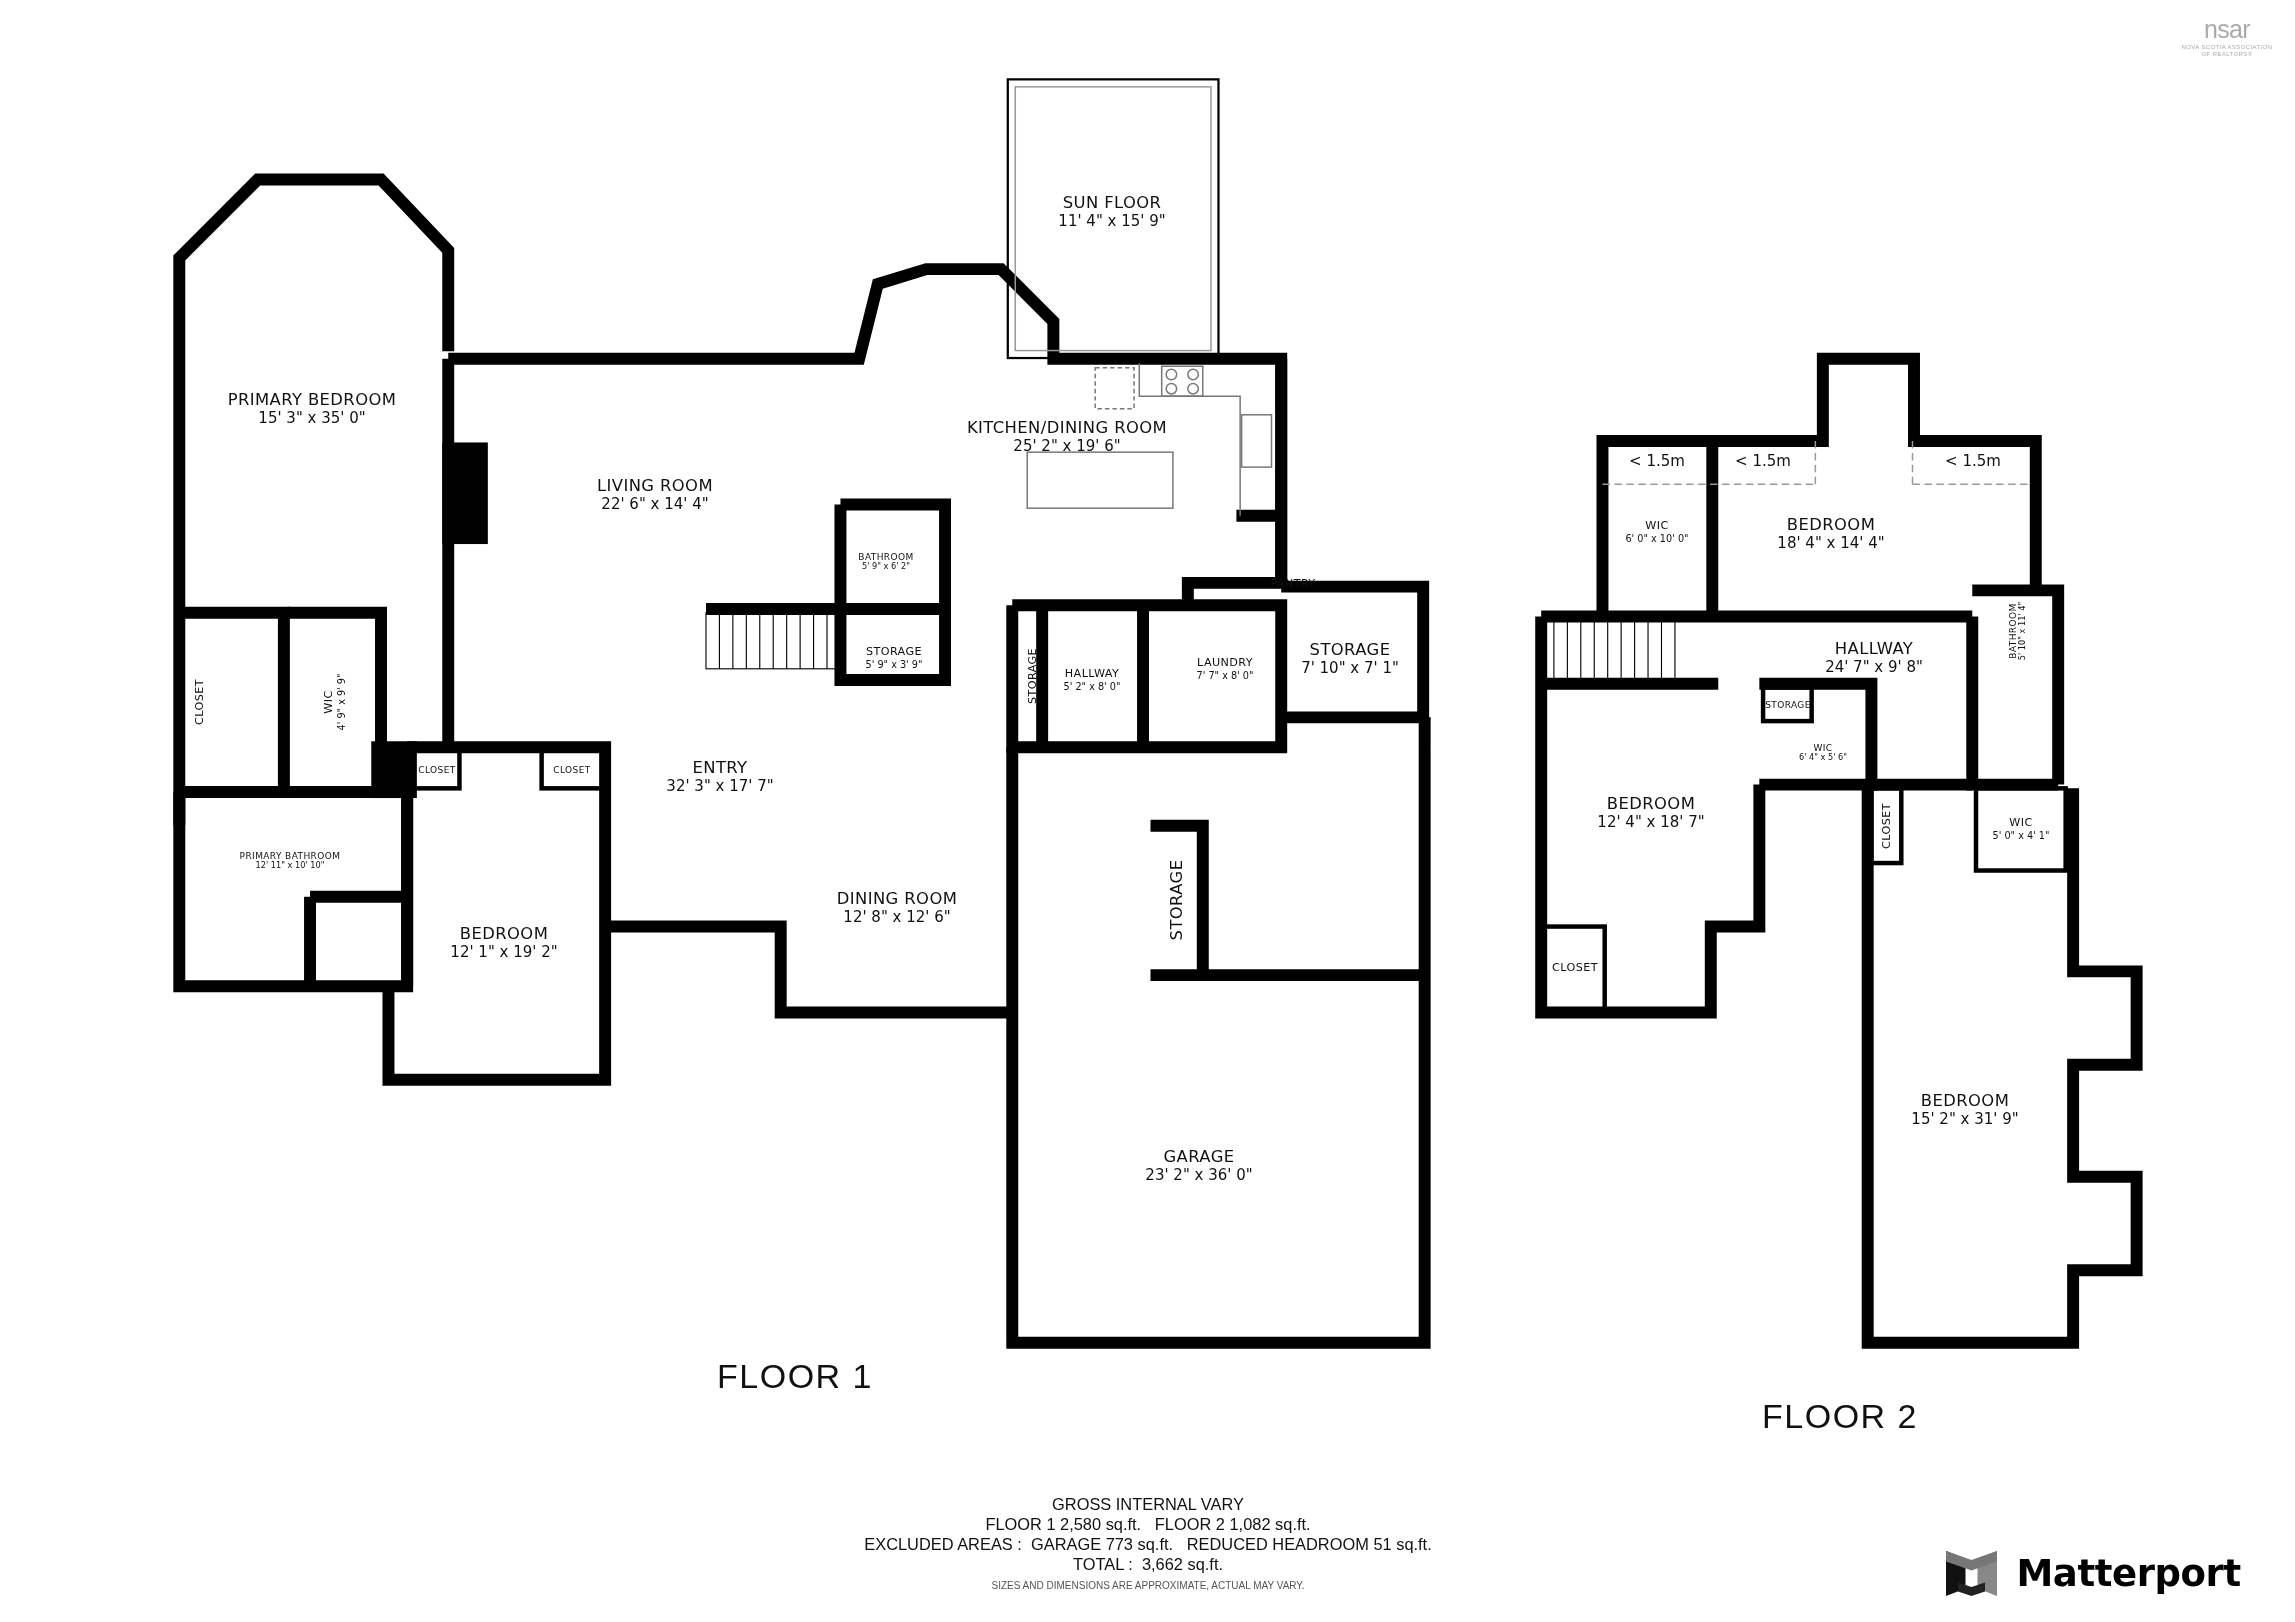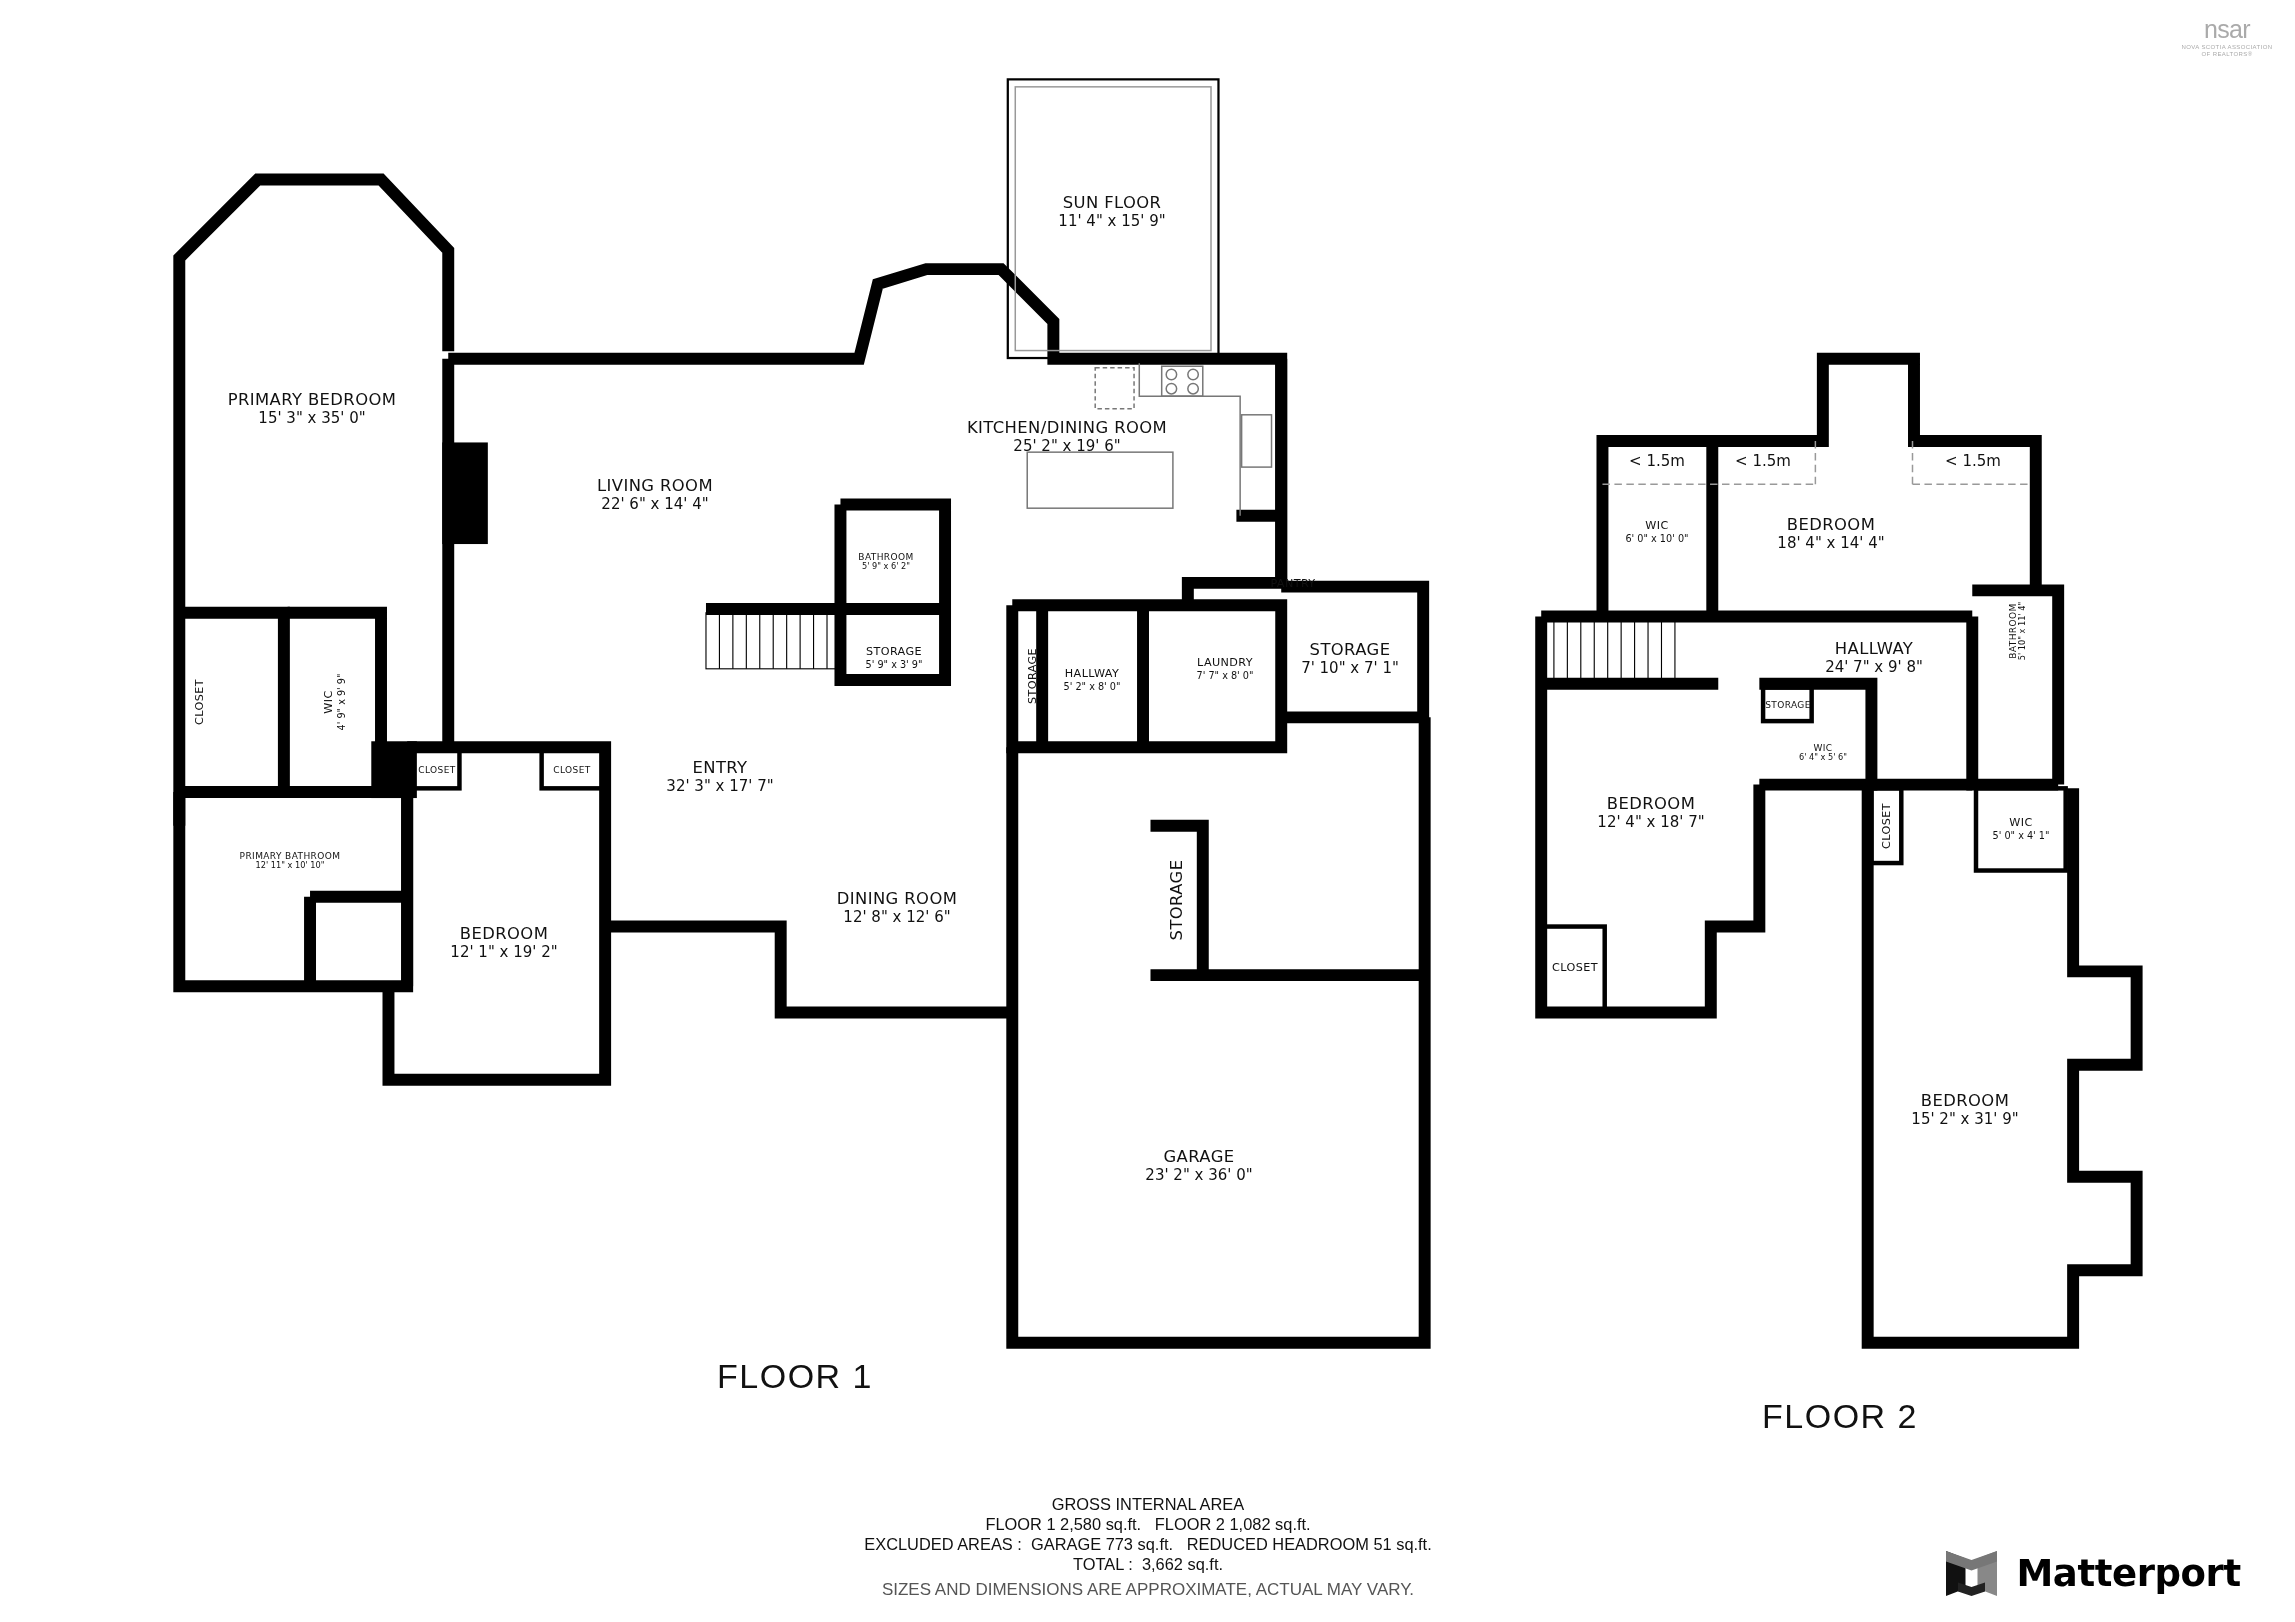--- a/index.html
+++ b/index.html
@@ -10,21 +10,21 @@
   .room .dim{display:block;font-size:15px;}
   .room.small .name{font-size:11.2px;}
   .room.small .dim{font-size:9.7px;}
   .room.tiny .name{font-size:9px;}
   .room.tiny .dim{font-size:8.2px;}
   .room.vert{transform:translate(-50%,-50%) rotate(-90deg);}
   .headroom{position:absolute;transform:translate(-50%,-50%);font-size:15px;white-space:nowrap;}
   .floor-label{position:absolute;transform:translate(-50%,-50%);font-family:"Liberation Sans","DejaVu Sans",sans-serif;font-size:34px;letter-spacing:1.5px;}
   #footer{position:absolute;left:1148px;top:1494px;transform:translateX(-50%);text-align:center;font-family:"Liberation Sans",sans-serif;}
   #footer .l{font-size:16.4px;line-height:20px;color:#111;white-space:nowrap;}
-  #footer .disc{font-size:17px;color:#555;margin-top:6px;white-space:nowrap;}
+  #footer .disc{font-size:10px;color:#555;margin-top:6px;white-space:nowrap;}
   #nsar{position:absolute;left:2167px;top:13.5px;width:120px;text-align:center;color:#aaa;font-family:"Liberation Sans",sans-serif;}
   #nsar .big{font-size:25px;letter-spacing:-0.7px;line-height:30px;}
   #nsar .sm{font-size:6px;letter-spacing:0.4px;line-height:7.5px;}
   #matterport{position:absolute;left:1943px;top:1545px;display:flex;align-items:center;}
   #matterport .word{font-family:"DejaVu Sans",sans-serif;font-weight:bold;font-size:37px;color:#000000;margin-left:16.4px;letter-spacing:-0.4px;}
 </style>
 </head>
 <body>
 
 <div id="canvas">
@@ -268,21 +268,21 @@
   </div>
   <div class="room" style="left:1965px;top:1110px;">
     <span class="name">BEDROOM</span>
     <span class="dim">15' 2" x 31' 9"</span>
   </div>
 
   <div class="floor-label" style="left:795px;top:1376px;">FLOOR 1</div>
   <div class="floor-label" style="left:1840px;top:1376px;margin-top:40px;">FLOOR 2</div>
 
   <div id="footer">
-    <div class="l">GROSS INTERNAL AREA</div>
+    <div class="l">GROSS INTERNAL VARY</div>
     <div class="l" style="white-space:pre;">FLOOR 1 2,580 sq.ft.   FLOOR 2 1,082 sq.ft.</div>
     <div class="l" style="white-space:pre;">EXCLUDED AREAS :  GARAGE 773 sq.ft.   REDUCED HEADROOM 51 sq.ft.</div>
     <div class="l" style="white-space:pre;">TOTAL :  3,662 sq.ft.</div>
     <div class="disc">SIZES AND DIMENSIONS ARE APPROXIMATE, ACTUAL MAY VARY.</div>
   </div>
 
   <div id="nsar">
     <div class="big">nsar</div>
     <div class="sm">NOVA SCOTIA ASSOCIATION</div>
     <div class="sm">OF REALTORS®</div>

